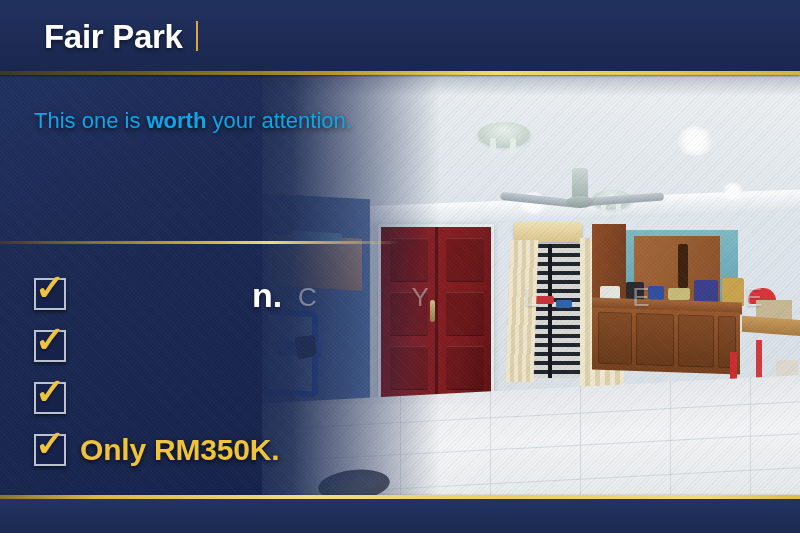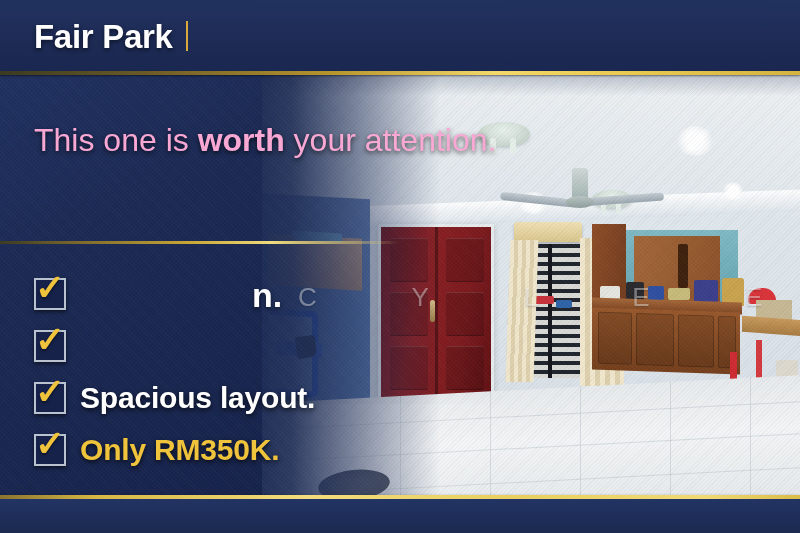--- a/index.html
+++ b/index.html
@@ -149,38 +149,38 @@
     background:linear-gradient(150deg,#223464 0%,#1c2a55 40%,#16224a 100%);}
   .texture{position:absolute;left:0;top:0;width:800px;height:533px;pointer-events:none;
     background-image:
       repeating-linear-gradient(45deg,rgba(255,255,255,.022) 0 1px,rgba(0,0,0,0) 1px 3px),
       repeating-linear-gradient(-45deg,rgba(0,0,0,.035) 0 1px,rgba(0,0,0,0) 1px 3px);}
 
   
   .header{position:absolute;left:0;top:0;width:800px;height:74px;
     background:linear-gradient(180deg,#22325f 0%,#1d2b55 55%,#1a2750 100%);
     display:flex;align-items:center;}
-  .header .inner{display:flex;align-items:baseline;padding-left:34px;}
+  .header .inner{display:flex;align-items:baseline;padding-left:44px;}
   .brand{font-size:33px;font-weight:bold;color:#ffffff;letter-spacing:-.3px;
     text-shadow:0 2px 4px rgba(0,0,0,.55);}
   .pipe{width:2px;height:30px;background:#d9a93c;margin:0 13px;position:relative;top:3px;}
   .headline{font-size:28px;font-weight:bold;color:#f0c33c;letter-spacing:-.2px;
     text-shadow:0 2px 4px rgba(0,0,0,.5);}
   .gold-rule-top{position:absolute;left:0;top:71px;width:800px;height:4px;
     background:linear-gradient(90deg,#3a3a22 0%,#6b5a26 18%,#b9972f 42%,#f3d96a 62%,#e8c94f 80%,#d4b341 100%);
     box-shadow:0 1px 2px rgba(0,0,0,.45);}
 
   
   .copy{position:absolute;left:34px;top:94px;width:470px;}
   .line1{font-size:29px;color:#ffffff;line-height:1.34;
     text-shadow:0 2px 5px rgba(0,0,0,.7);}
   .line2{font-size:29px;color:#f0c33c;line-height:1.34;
     text-shadow:0 2px 5px rgba(0,0,0,.7);}
   .line2 .u{font-weight:bold;text-decoration:underline;text-underline-offset:3px;}
-  .line3{font-size:32px;color:#f9a8d4;line-height:1.34;margin-top:25px;
+  .line3{font-size:22px;color:#0ea5e9;line-height:1.34;margin-top:12px;
     text-shadow:0 2px 5px rgba(0,0,0,.7);}
   .line3 b{font-weight:bold;}
 
   .gold-rule-mid{position:absolute;left:0;top:241px;width:400px;height:3px;
     background:linear-gradient(90deg,#3c3a24 0%,#7d6a2c 20%,#c9a836 48%,#efdc7d 68%,rgba(225,200,110,.35) 92%,rgba(225,200,110,0) 100%);}
 
   
   .checklist{position:absolute;left:34px;top:268px;}
   .ck-row{display:flex;align-items:center;height:52px;}
   .ck-box{position:relative;width:32px;height:32px;flex:0 0 32px;
@@ -338,21 +338,20 @@
     </div>
     <div class="ck-row">
       <span class="ck-box">
           <span class="ck-mark">✓</span>
         </span>
     </div>
     <div class="ck-row">
       <span class="ck-box">
           <span class="ck-mark">✓</span>
         </span>
-      <span class="ck-label">Spacious layout.</span>
     </div>
     <div class="ck-row">
       <span class="ck-box">
           <span class="ck-mark">✓</span>
         </span>
       <span class="ck-label gold">Only RM350K.</span>
     </div>
   </div>
 
   <div class="gold-rule-bot"></div>

